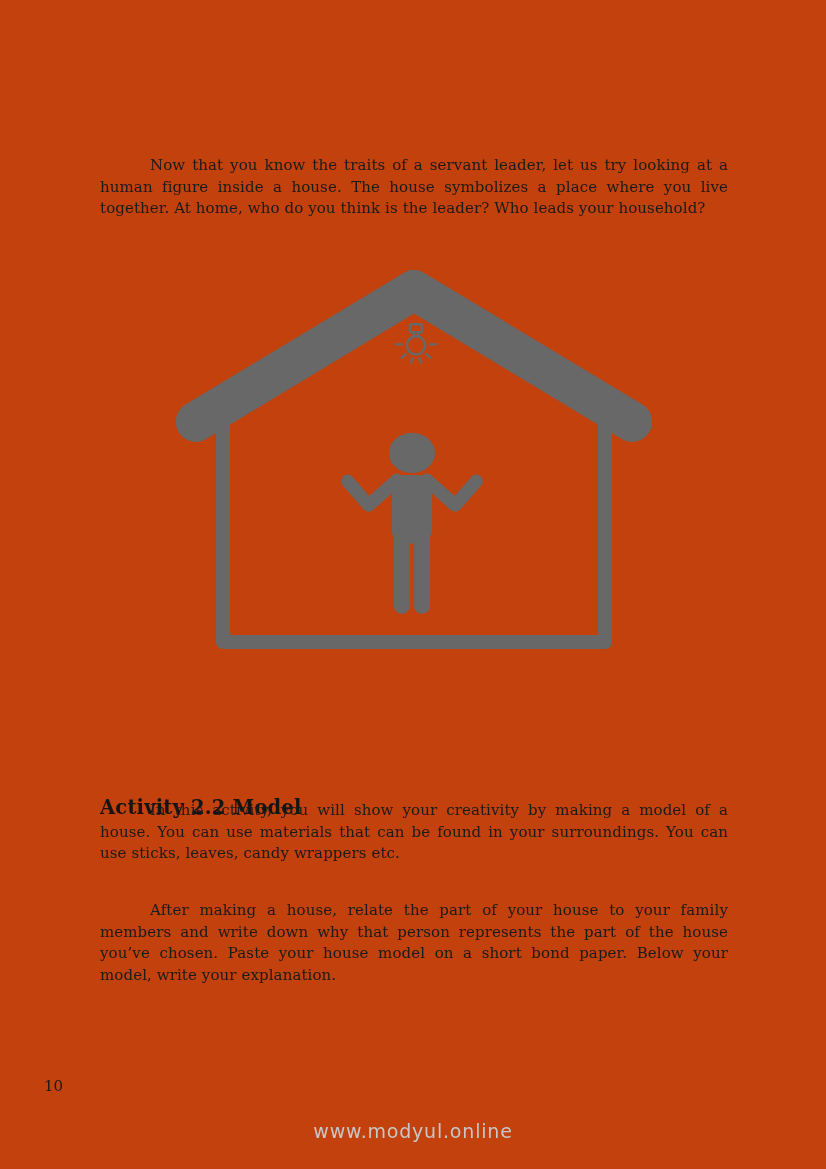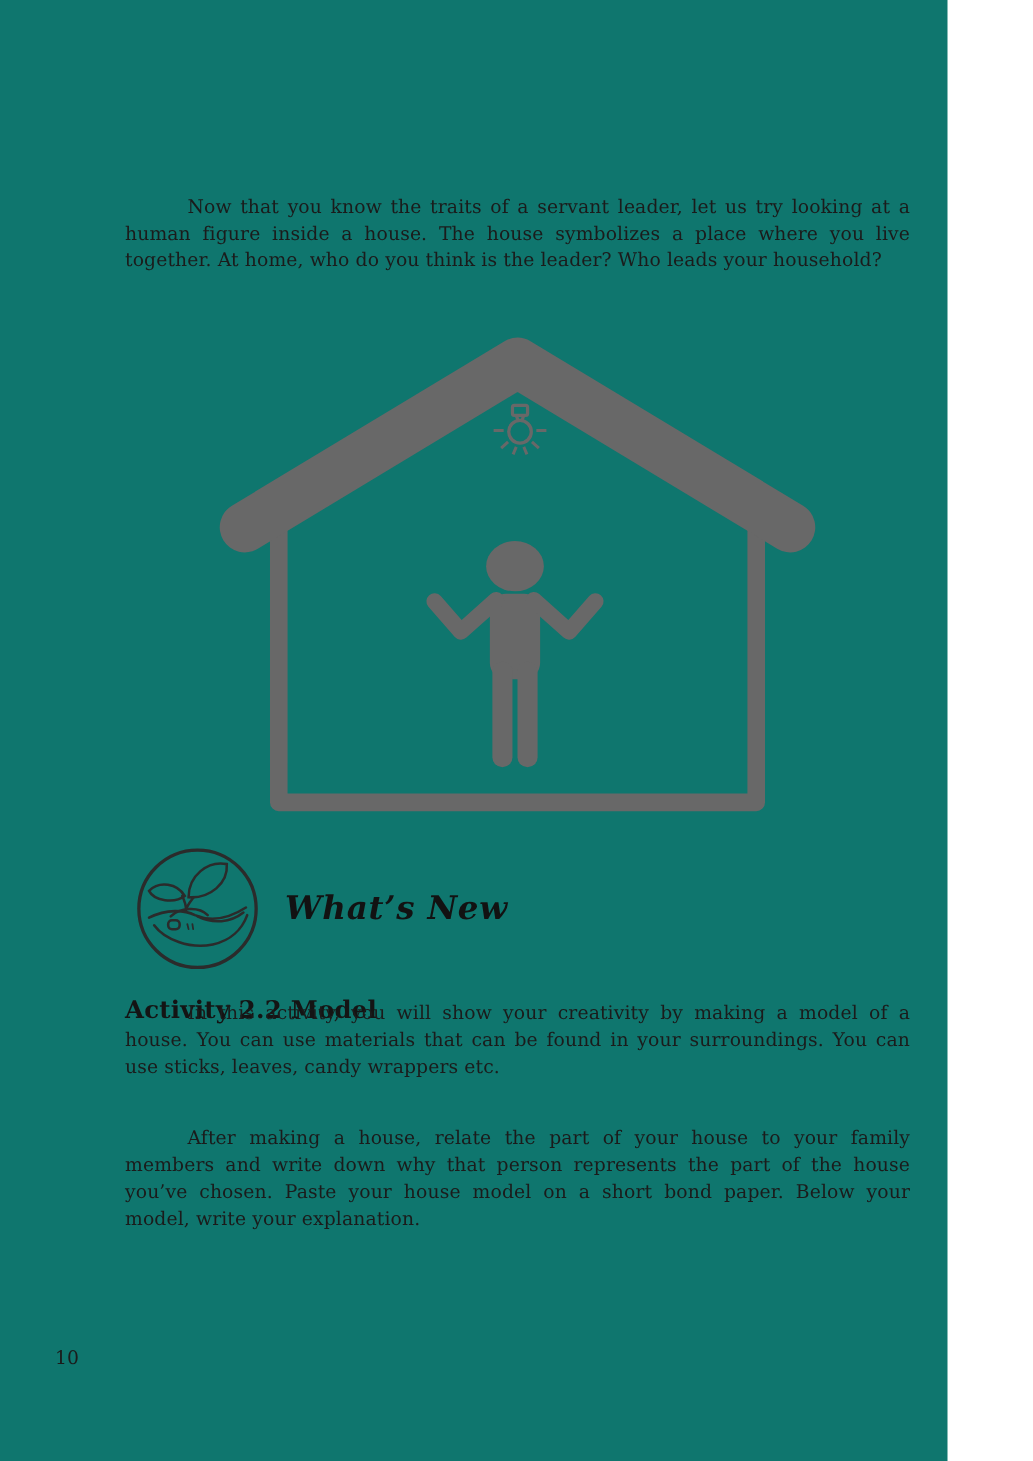--- a/index.html
+++ b/index.html
@@ -1,21 +1,21 @@
 <!DOCTYPE html>
 <html><head>
 <meta charset="utf-8">
 <style>
   * { box-sizing: border-box; }
   html, body { margin: 0; padding: 0; background: #ffffff; }
   .page {
     position: relative;
-    width: 758px;
+    width: 826px;
     height: 1169px;
-    background: #0f766e;
+    background: #c2410c;
     color: #1b1b1b;
     font-family: "DejaVu Serif", "Liberation Serif", serif;
     overflow: hidden;
   }
   .para {
     position: absolute;
     left: 100px;
     width: 628px;
     margin: 0;
     font-size: 15px;
@@ -114,41 +114,24 @@
 
       <g fill="none" stroke="#686868" stroke-width="2.6">
         <rect x="246" y="58" width="12" height="8" rx="1.5"></rect>
         <path d="M249,66 L250.5,70 M255,66 L253.5,70"></path>
         <circle cx="252" cy="79" r="9"></circle>
         <path d="M231,78 L239,78 M265,78 L273,78 M237,92 L242.5,87 M261.5,87 L267,92 M246.5,97 L249,91 M255,91 L257.5,97" stroke-width="2.4"></path>
       </g>
     </svg>
   </div>
 
-  <div class="whats-new-row">
-    <svg class="whats-new-icon" viewBox="0 0 100 100" fill="none" stroke="#2b2b2b" stroke-width="2" stroke-linecap="round">
-      <circle cx="50" cy="50" r="46" stroke-width="2.6"></circle>
-
-      <path d="M40,40 C34,30 20,28 12,36 C16,44 32,46 40,40 Z"></path>
-      <path d="M43,41 C43,24 58,12 73,15 C74,30 60,42 43,41 Z"></path>
-      <path d="M38,40 C40,44 41,47 41,51 M47,41 C44,45 42,47 41,51"></path>
-
-      <path d="M29,56 C36,49 51,48 58,55"></path>
-
-      <path d="M12,57 C26,50 40,51 48,55 C60,60 74,58 88,49"></path>
-      <path d="M50,56 C62,62 76,61 86,53"></path>
-      <path d="M16,63 C24,74 44,82 62,78 C76,75 85,66 89,55"></path>
-      <rect x="27" y="59" width="9" height="7" rx="3"></rect>
-      <path d="M42,62 L43,66 M46,62 L46.6,66" stroke-width="1.4"></path>
-    </svg>
-    <h2 class="whats-new-title">What’s New</h2>
-  </div>
 
   <h3 class="activity-heading">Activity 2.2 Model</h3>
 
   <p class="para activity-p1">In this activity, you will show your creativity by making a model of a house. You can use materials that can be found in your surroundings. You can use sticks, leaves, candy wrappers etc.</p>
 
   <p class="para activity-p2">After making a house, relate the part of your house to your family members and write down why that person represents the part of the house you’ve chosen. Paste your house model on a short bond paper. Below your model, write your explanation.</p>
 
   <div class="page-number">10</div>
 
+  <div class="watermark">www.modyul.online</div>
 
 </div>
 
 </body></html>

